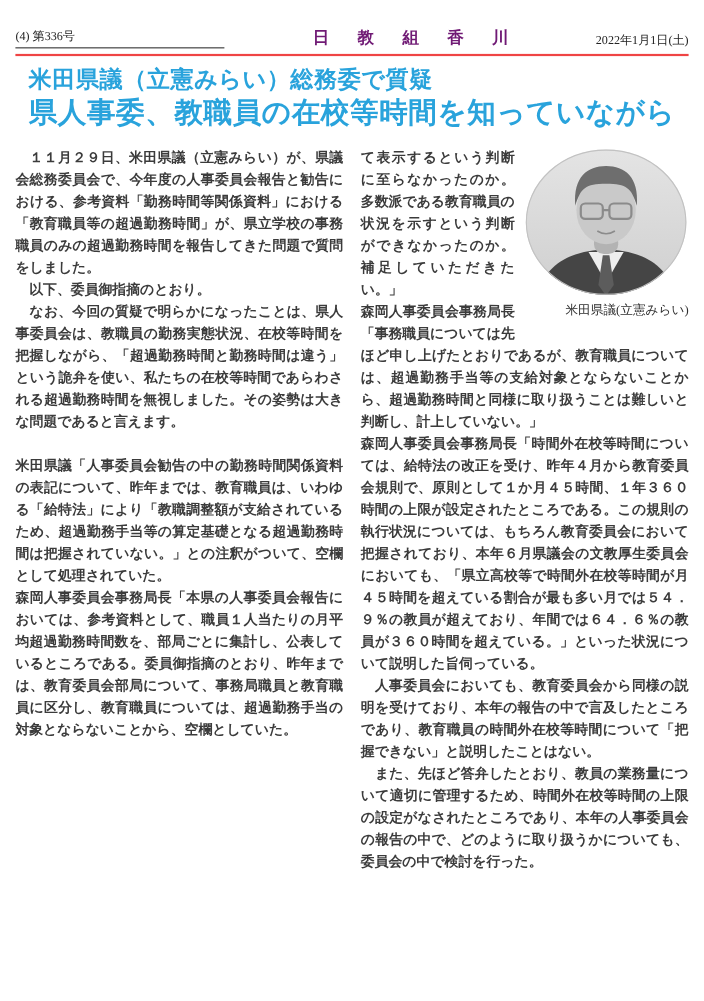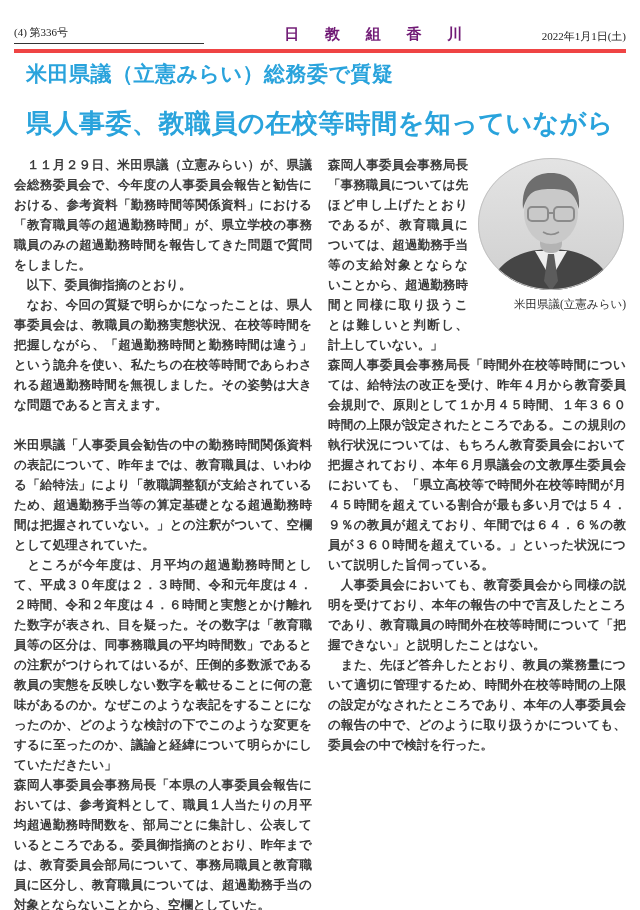--- a/index.html
+++ b/index.html
@@ -9,41 +9,41 @@
     width: 640px; height: 910px; overflow: hidden;
     font-family: "Liberation Serif", "DejaVu Serif", serif;
     color: var(--ink);
   }
   .page { width: 640px; height: 910px; padding: 0 14px; background: #fff; }
 
   
   .masthead {
     display: flex; justify-content: space-between; align-items: flex-end;
     padding-top: 25px; padding-bottom: 5px;
-    border-bottom: 4px solid #ef4444;
+    border-bottom: 2px solid #ef4444;
   }
   .masthead .issue {
     font-size: 11px; color: #222; display: inline-block; width: 190px;
     border-bottom: 1.5px solid #333; padding-bottom: 3px;
   }
   .masthead .paper-title {
     font-size: 15px; letter-spacing: 11px; color: #701a75;
     font-weight: 600; transform: translateX(6px);
   }
   .masthead .date { font-size: 11px; color: #222; }
 
   
-  .headlines { margin-top: 7px; font-family: Liberation Serif, serif; }
+  .headlines { margin-top: 7px; font-family: Liberation Sans, sans-serif; }
   .kicker {
     color: var(--headline-blue); font-weight: bold; font-size: 21px;
     margin-left: 12px; letter-spacing: 0.5px;
   }
   .headline-line {
     color: var(--headline-blue); font-weight: bold; font-size: 26px;
-    text-align: center; line-height: 1.24; letter-spacing: 0.5px; margin-top: 20px;
+    text-align: center; line-height: 1.24; letter-spacing: 0.5px;
   }
 
   
   .article {
     display: flex; gap: 16px; margin-top: 15px;
   }
   .col { flex: 1 1 0; font-size: 12.6px; line-height: 20px; text-align: justify;
          text-justify: inter-ideograph; color: var(--ink); }
   .col p { margin: 0; font-weight: bold; }
   .col p.gap-before { margin-top: 20px; }
@@ -74,21 +74,20 @@
     <div class="headline-line">県人事委、教職員の在校等時間を知っていながら</div>
   </div>
 
   <div class="article">
 
     <div class="col">
       <p>　１１月２９日、米田県議（立憲みらい）が、県議会総務委員会で、今年度の人事委員会報告と勧告における、参考資料「勤務時間等関係資料」における「教育職員等の超過勤務時間」が、県立学校の事務職員のみの超過勤務時間を報告してきた問題で質問をしました。</p>
       <p>　以下、委員御指摘のとおり。</p>
       <p>　なお、今回の質疑で明らかになったことは、県人事委員会は、教職員の勤務実態状況、在校等時間を把握しながら、「超過勤務時間と勤務時間は違う」という詭弁を使い、私たちの在校等時間であらわされる超過勤務時間を無視しました。その姿勢は大きな問題であると言えます。</p>
       <p class="gap-before">米田県議「人事委員会勧告の中の勤務時間関係資料の表記について、昨年までは、教育職員は、いわゆる「給特法」により「教職調整額が支給されているため、超過勤務手当等の算定基礎となる超過勤務時間は把握されていない。」との注釈がついて、空欄として処理されていた。</p>
-      <p>　ところが今年度は、月平均の超過勤務時間として、平成３０年度は２．３時間、令和元年度は４．２時間、令和２年度は４．６時間と実態とかけ離れた数字が表され、目を疑った。その数字は「教育職員等の区分は、同事務職員の平均時間数」であるとの注釈がつけられてはいるが、圧倒的多数派である教員の実態を反映しない数字を載せることに何の意味があるのか。なぜこのような表記をすることになったのか、どのような検討の下でこのような変更をするに至ったのか、議論と経緯について明らかにしていただきたい」</p>
       <p>森岡人事委員会事務局長「本県の人事委員会報告においては、参考資料として、職員１人当たりの月平均超過勤務時間数を、部局ごとに集計し、公表しているところである。委員御指摘のとおり、昨年までは、教育委員会部局について、事務局職員と教育職員に区分し、教育職員については、超過勤務手当の対象とならないことから、空欄としていた。</p>
 
     </div>
 
     <div class="col">
       <figure class="portrait">
         <svg viewBox="0 0 148 134" aria-hidden="true">
           <defs>
             <clipPath id="ov">
                 <ellipse cx="74" cy="67" rx="73" ry="66"></ellipse>
@@ -110,20 +109,21 @@
               <rect x="51" y="50" width="20" height="14" rx="4"></rect>
               <rect x="77" y="50" width="20" height="14" rx="4"></rect>
               <line x1="71" y1="56" x2="77" y2="56"></line>
             </g>
             <path d="M66,75 Q74,80 82,75" stroke="#8b8b8b" stroke-width="1.5" fill="none"></path>
           </g>
           <ellipse cx="74" cy="67" rx="72.5" ry="65.5" fill="none" stroke="#c2c2c2" stroke-width="1"></ellipse>
         </svg>
         <figcaption>米田県議(立憲みらい)</figcaption>
       </figure>
+      <p>て表示するという判断に至らなかったのか。多数派である教育職員の状況を示すという判断ができなかったのか。補足していただきたい。」</p>
       <p>森岡人事委員会事務局長「事務職員については先ほど申し上げたとおりであるが、教育職員については、超過勤務手当等の支給対象とならないことから、超過勤務時間と同様に取り扱うことは難しいと判断し、計上していない。」</p>
       <p>森岡人事委員会事務局長「時間外在校等時間については、給特法の改正を受け、昨年４月から教育委員会規則で、原則として１か月４５時間、１年３６０時間の上限が設定されたところである。この規則の執行状況については、もちろん教育委員会において把握されており、本年６月県議会の文教厚生委員会においても、「県立高校等で時間外在校等時間が月４５時間を超えている割合が最も多い月では５４．９％の教員が超えており、年間では６４．６％の教員が３６０時間を超えている。」といった状況について説明した旨伺っている。</p>
       <p>　人事委員会においても、教育委員会から同様の説明を受けており、本年の報告の中で言及したところであり、教育職員の時間外在校等時間について「把握できない」と説明したことはない。</p>
       <p>　また、先ほど答弁したとおり、教員の業務量について適切に管理するため、時間外在校等時間の上限の設定がなされたところであり、本年の人事委員会の報告の中で、どのように取り扱うかについても、委員会の中で検討を行った。</p>
 
     </div>
 
   </div>
 </div>
 

